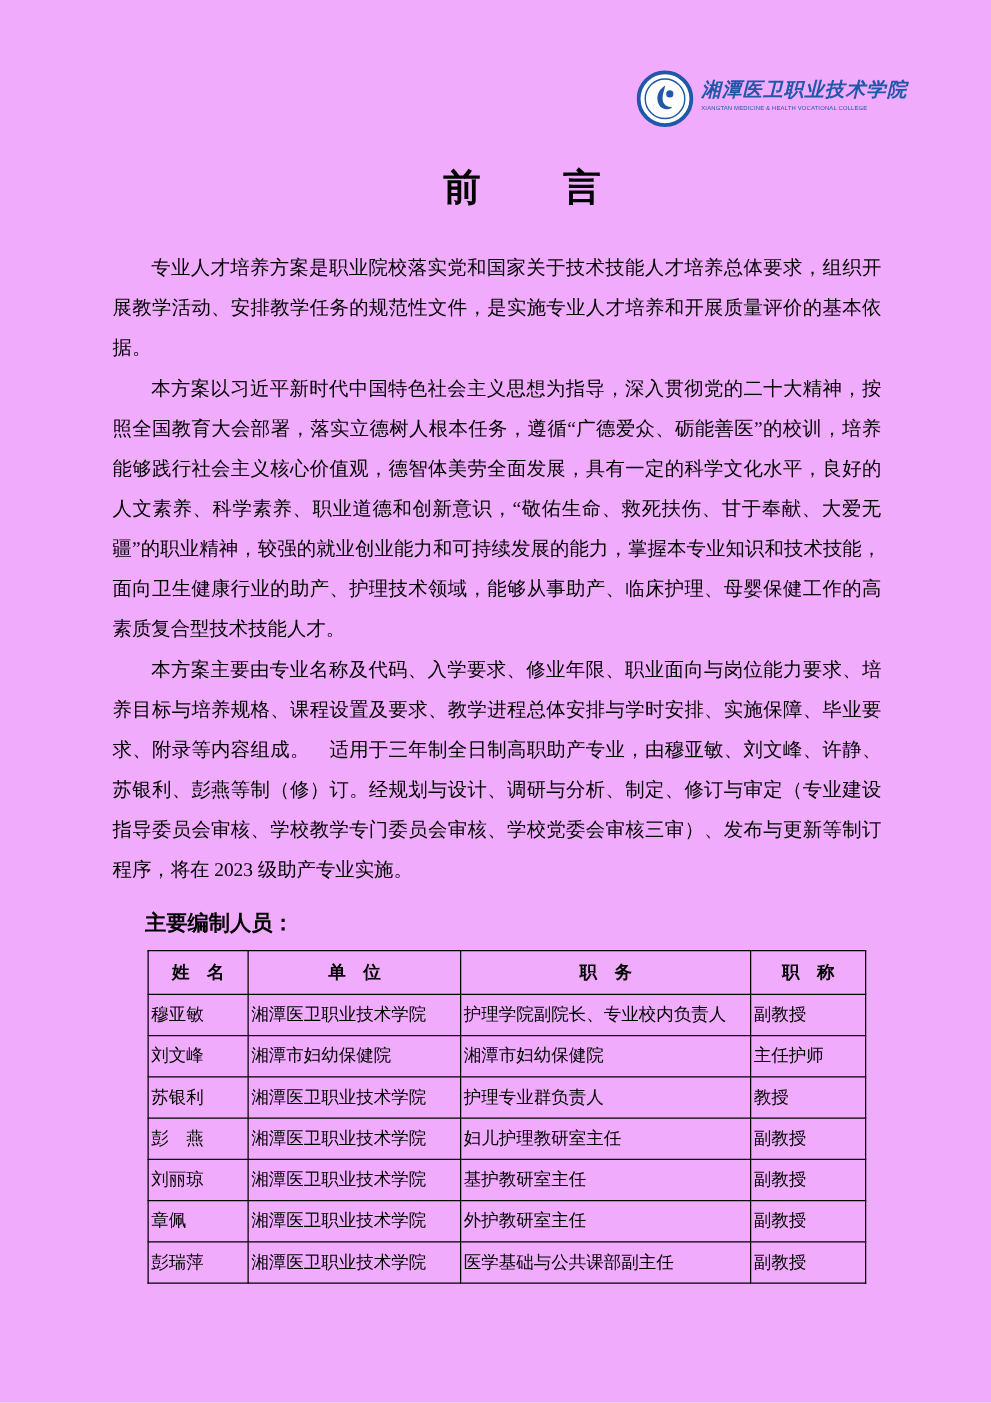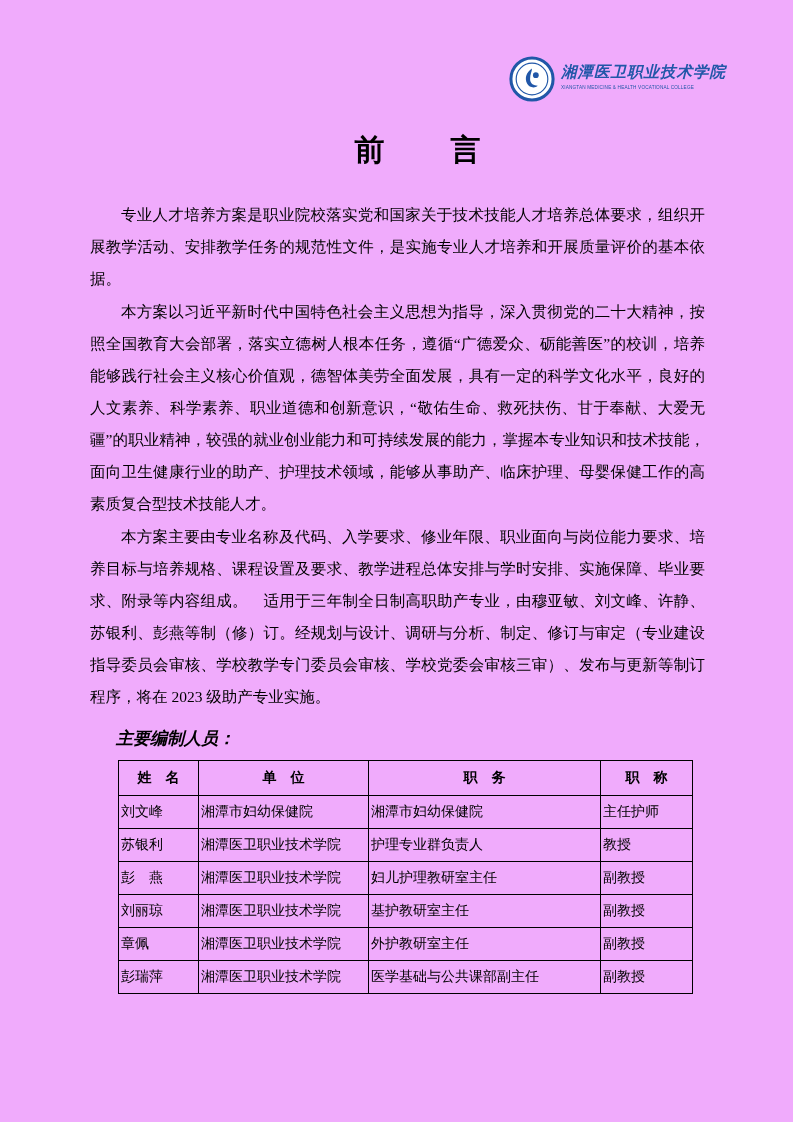--- a/index.html
+++ b/index.html
@@ -33,21 +33,21 @@
   }
   
   .content{margin:28px 88px 16px 90px;}
   .para{
     font-size:15.5px;line-height:32px;text-align:justify;
     text-indent:2em;margin:0 0 1px 0;
   }
   
   .personnel-heading{
     font-family:"Liberation Sans","DejaVu Sans",sans-serif;
-    font-weight:bold;font-size:17px;margin:14px 0 10px 26px;font-style:italic;
+    font-weight:bold;font-size:17px;margin:14px 0 10px 26px;
   }
   table.personnel{
     border-collapse:collapse;margin-left:28px;
     width:574px;table-layout:fixed;
   }
   table.personnel th,table.personnel td{
     border:1px solid #000;vertical-align:middle;
     font-size:14px;padding:6px 2px;height:20px;
     font-family:"Liberation Serif","DejaVu Serif",serif;
   }
@@ -96,20 +96,26 @@
       <thead>
         <tr>
           <th>姓　名</th>
           <th>单　位</th>
           <th>职　务</th>
           <th>职　称</th>
         </tr>
       </thead>
       <tbody>
         <tr>
+          <td>穆亚敏</td>
+          <td>湘潭医卫职业技术学院</td>
+          <td>护理学院副院长、专业校内负责人</td>
+          <td>副教授</td>
+        </tr>
+        <tr>
           <td>刘文峰</td>
           <td>湘潭市妇幼保健院</td>
           <td>湘潭市妇幼保健院</td>
           <td>主任护师</td>
         </tr>
         <tr>
           <td>苏银利</td>
           <td>湘潭医卫职业技术学院</td>
           <td>护理专业群负责人</td>
           <td>教授</td>

